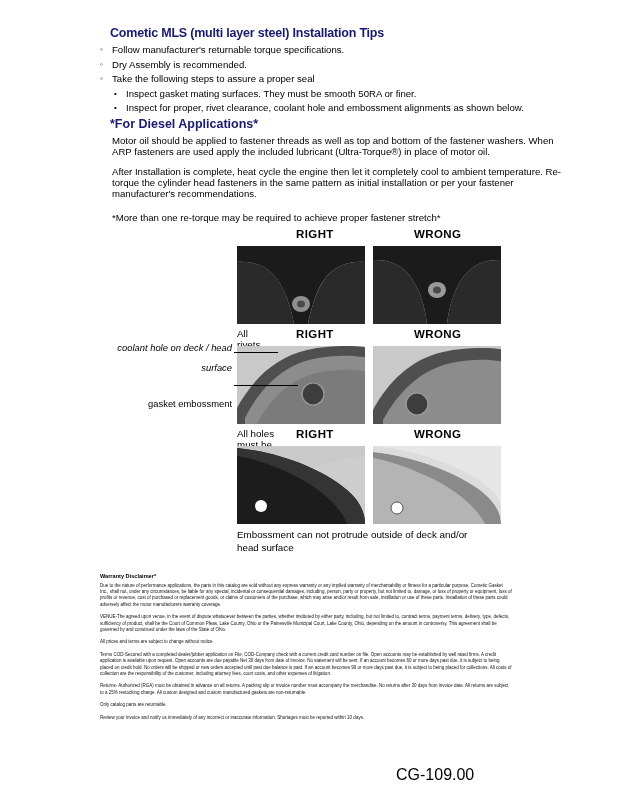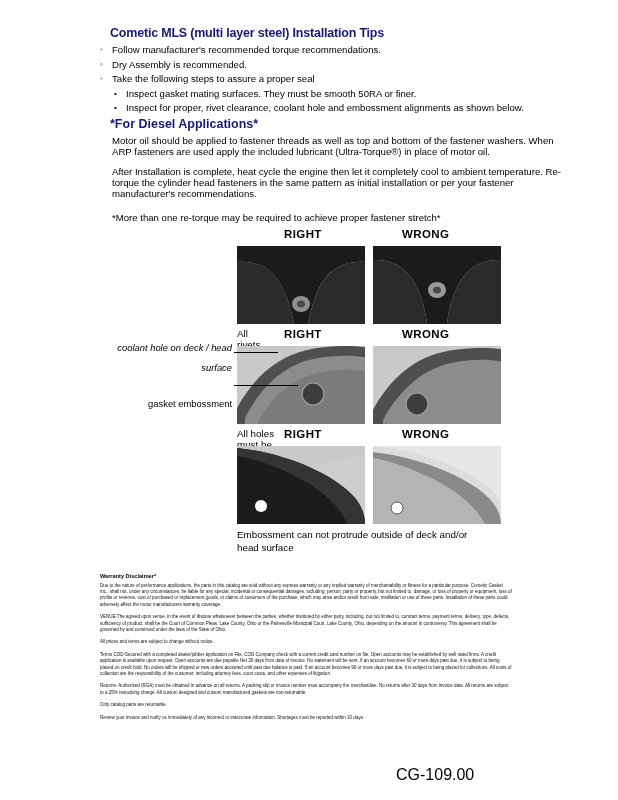--- a/index.html
+++ b/index.html
@@ -83,20 +83,21 @@
 
   
   .fig {
     position: absolute;
   }
   .fig .lbl {
     position: absolute;
     font-size: 11.5px;
     font-weight: bold;
     letter-spacing: 0.4px;
+    margin-left: 12px;
   }
   .panel {
     position: absolute;
     background: #c9c9c9;
     overflow: hidden;
   }
   .cap {
     position: absolute;
     font-size: 9.8px;
   }
@@ -166,21 +167,21 @@
   }
 </style>
 </head>
 <body>
 
 <div class="page">
 
   <div class="title">Cometic MLS (multi layer steel) Installation Tips</div>
 
   <div class="bullets">
-    <div class="b1"><span class="mk">◦</span><span>Follow manufacturer's recommended torque recommendations.</span></div>
+    <div class="b1"><span class="mk">◦</span><span>Follow manufacturer's returnable torque specifications.</span></div>
     <div class="b1"><span class="mk">◦</span><span>Dry Assembly is recommended.</span></div>
     <div class="b1"><span class="mk">◦</span><span>Take the following steps to assure a proper seal</span></div>
     <div class="b2"><span class="mk">•</span><span>Inspect gasket mating surfaces.  They must be smooth 50RA or finer.</span></div>
     <div class="b2"><span class="mk">•</span><span>Inspect for proper, rivet clearance, coolant hole and embossment alignments as shown below.</span></div>
   </div>
 
   <div class="diesel-head">*For Diesel Applications*</div>
   <div class="para p1">Motor oil should be applied to fastener threads as well as top and bottom of the fastener washers. When ARP fasteners are used apply the included lubricant (Ultra-Torque®) in place of motor oil.</div>
   <div class="para p2">After Installation is complete, heat cycle the engine then let it completely cool to ambient temperature. Re-torque the cylinder head fasteners in the same pattern as initial installation or per your fastener manufacturer's recommendations.</div>
   <div class="para p3">*More than one re-torque may be required to achieve proper fastener stretch*</div>

